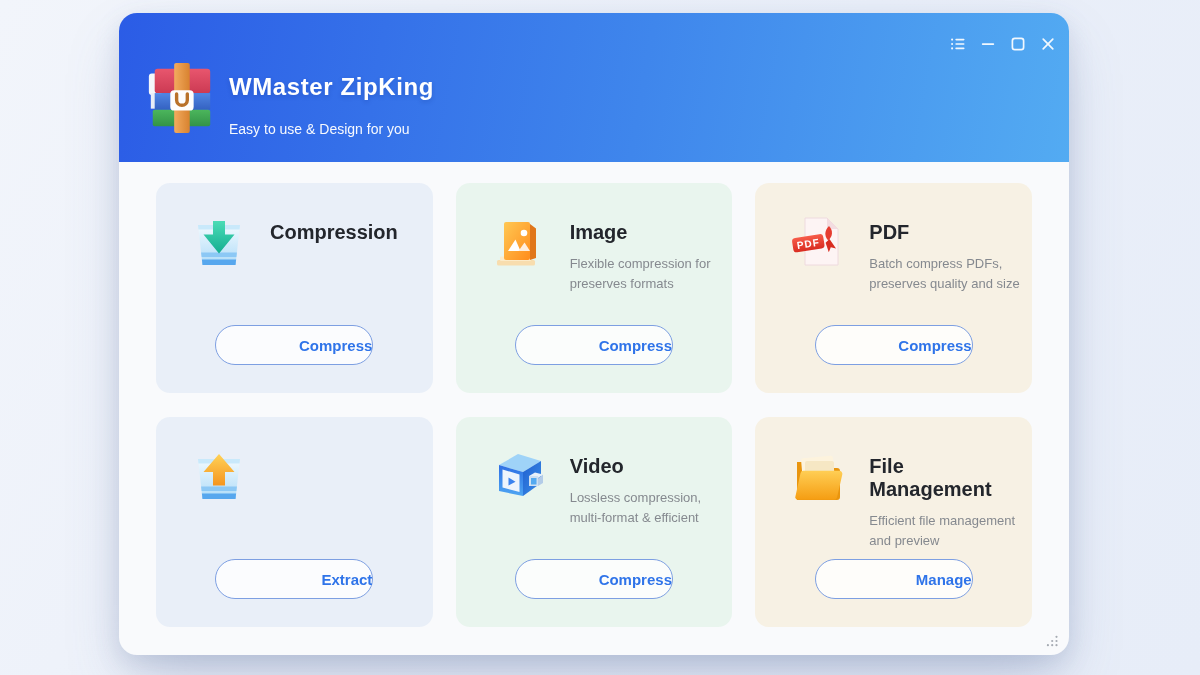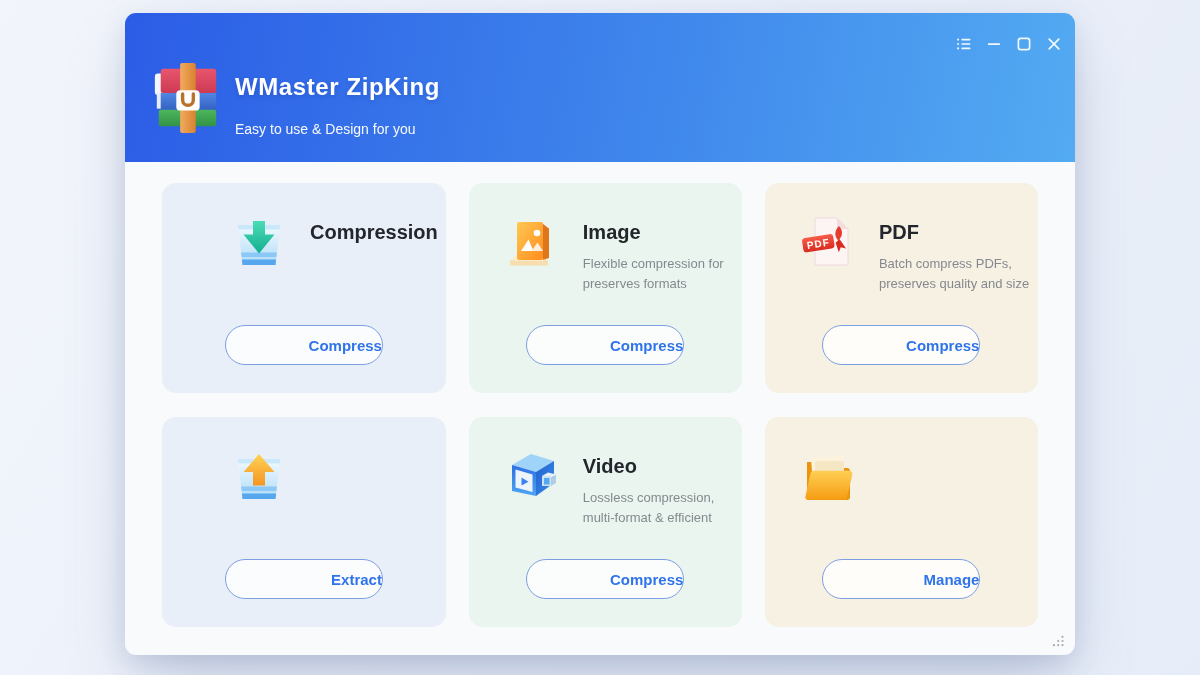--- a/index.html
+++ b/index.html
@@ -3,23 +3,23 @@
 <meta charset="utf-8">
 <style>
   * { box-sizing: border-box; margin: 0; padding: 0; }
   html, body { width: 1200px; height: 675px; overflow: hidden; }
   body {
     font-family: "Liberation Sans", sans-serif;
     background: linear-gradient(120deg, #f2f5fb 0%, #eaeff9 55%, #e7edf8 100%);
     position: relative;
   }
   .window {
-    position: absolute; left: 125px; top: 13px;
+    position: absolute; left: 119px; top: 13px;
     width: 950px; height: 642px;
-    background: #f9fafc; border-radius: 11px;
+    background: #f9fafc; border-radius: 18px;
     box-shadow: 0 28px 60px -12px rgba(96,116,160,0.35), 0 8px 24px rgba(96,116,160,0.18);
     overflow: hidden;
   }
   
   .header {
     position: relative; height: 149px;
     background: linear-gradient(100deg, #2b5ce6 0%, #3f86ec 55%, #53abf2 100%);
   }
   .logo { position: absolute; left: 25px; top: 46px; width: 74px; height: 80px; }
   .title-block { position: absolute; left: 110px; top: 60px; color: #ffffff; }
@@ -39,21 +39,21 @@
   .ctl-btn svg { width: 16px; height: 16px; display: block; }
   
   .content {
     margin: 21px 37px 0 37px;
     display: grid;
     grid-template-columns: repeat(3, 1fr);
     grid-template-rows: 210px 210px;
     gap: 24px 23px;
   }
   .card { position: relative; border-radius: 14px; }
-  .card--blue  { background: #e9eff8; padding-left: 34px; }
+  .card--blue  { background: #e9eff8; }
   .card--green { background: #e9f5ee; }
   .card--cream { background: #f7f1e4; }
   .card-head { display: flex; gap: 22px; padding: 30px 8px 0 34px; }
   .card-icon { width: 58px; height: 58px; flex: 0 0 58px; }
   .card-icon svg { width: 58px; height: 58px; display: block; }
   .card-text { padding-top: 8px; }
   .card-title { font-size: 20px; font-weight: 600; color: #23262c; margin-bottom: 10px; }
   .card-desc { font-size: 13px; line-height: 1.55; color: #85898f; max-width: 160px; }
   .card-btn {
     position: absolute; left: 50%; transform: translateX(-50%); top: 142px;
@@ -309,20 +309,24 @@
                   <stop offset="0" stop-color="#ffce55"></stop>
                     <stop offset="1" stop-color="#f59d12"></stop>
                 </linearGradient>
               </defs>
               <path d="M8 15 h15 l5 6 h20 a3 3 0 0 1 3 3 v26 a3 3 0 0 1 -3 3 H8 Z" fill="#e9950e"></path>
               <rect x="13" y="10" width="32" height="26" rx="2" fill="#fdf3dd" transform="rotate(-5 29 23)"></rect>
               <rect x="16" y="14" width="29" height="24" rx="2" fill="#f6e7c4"></rect>
               <path d="M6.2 50.5 L11.5 26.2 a3 3 0 0 1 2.9 -2.4 h36 a3 3 0 0 1 2.9 3.7 l-5.3 23 a3 3 0 0 1 -2.9 2.3 H9.1 a3 3 0 0 1 -2.9 -2.3 Z" fill="url(#fld1)"></path>
             </svg>
           </div>
+          <div class="card-text">
+            <h2 class="card-title">File Management</h2>
+            <p class="card-desc">Efficient file management and preview</p>
+          </div>
         </div>
         <button class="card-btn">Manage</button>
       </section>
 
     </div>
 
     <div class="resize-grip">
       <svg viewBox="0 0 14 14" fill="#a6abb3">
         <circle cx="11.5" cy="2.8" r="1.1"></circle>
         <circle cx="7.2" cy="7" r="1.1"></circle>

